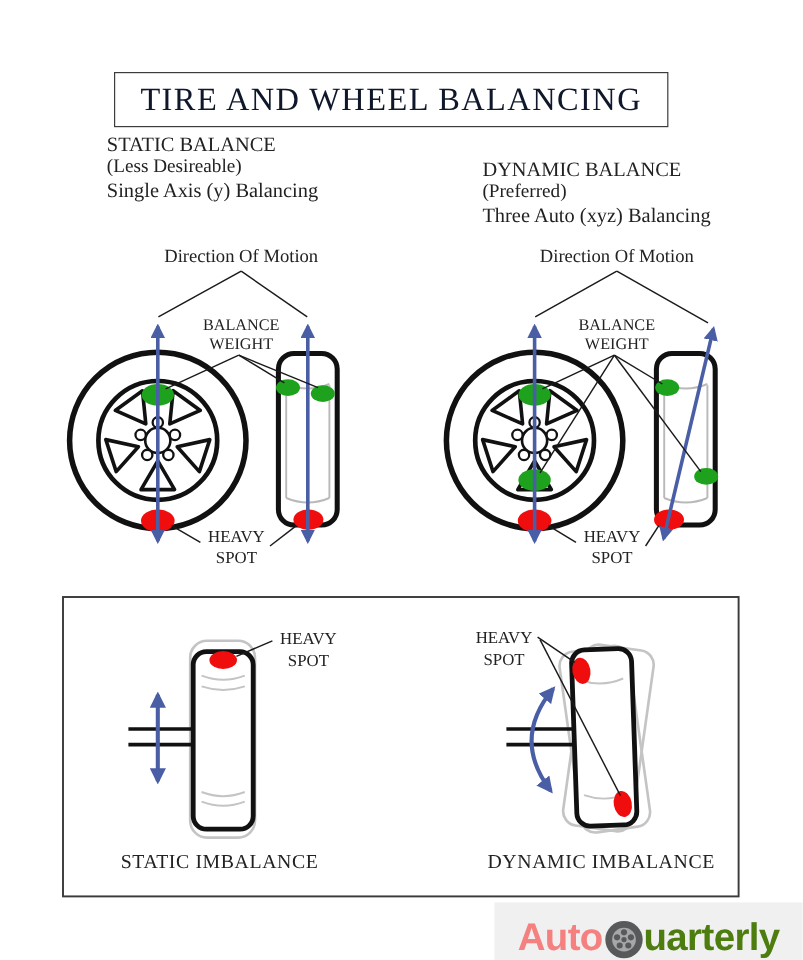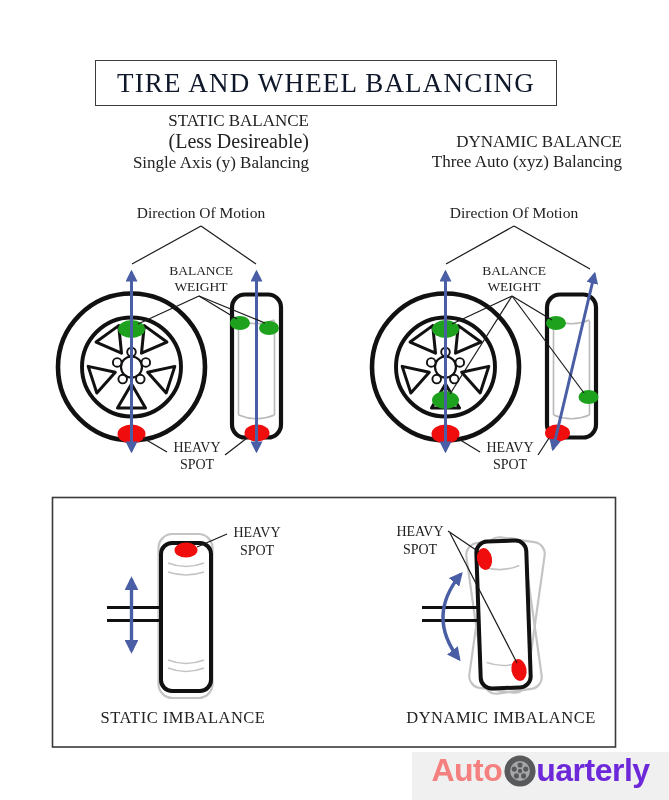--- a/index.html
+++ b/index.html
@@ -2,57 +2,58 @@
 <html><head>
 <meta charset="utf-8">
 <style>
   html,body{margin:0;padding:0;background:#fff;}
   #page{position:relative;width:669px;height:800px;background:#ffffff;overflow:hidden;
         font-family:"Liberation Serif","DejaVu Serif",serif;color:#222;}
   .abs{position:absolute;}
   #title-box{left:95px;top:24px;width:460px;height:44px;border:1.6px solid #3c3c3c;
              display:flex;align-items:center;justify-content:center;
              font-size:27px;letter-spacing:1.2px;color:#0f172a;margin-top:36px;}
-  .col-head{width:220px;text-align:right;line-height:1.12;}
+  .col-head{width:220px;text-align:left;line-height:1.12;}
   #head-static{left:89px;top:111px;}
   #head-dynamic{left:402px;top:111px;margin-top:21px;}
   .col-head .h1{font-size:17px;}
-  .col-head .h2{font-size:20px;}
+  .col-head .h2{font-size:16px;}
   .col-head .h3{font-size:17px;margin-top:1px;}
   #diagram-svg{left:0;top:0;}
   text{font-family:"Liberation Serif","DejaVu Serif",serif;fill:#222;}
   .t-dir{font-size:15.5px;text-anchor:middle;}
   .t-bw{font-size:13.5px;text-anchor:middle;}
   .t-hs{font-size:14px;text-anchor:middle;}
   .t-cap{font-size:16.5px;text-anchor:middle;letter-spacing:.5px;}
   #logo-strip{left:412px;top:752px;width:257px;height:48px;background:#f0f0f0;
-              display:flex;align-items:flex-start;justify-content:center;
+              display:flex;align-items:flex-end;justify-content:center;
               font-family:"Liberation Sans","DejaVu Sans",sans-serif;
               font-weight:bold;font-size:32px;letter-spacing:-0.5px;}
   #logo-prefix{color:#f4807f;}
-  #logo-suffix{color:#6d28d9;}
+  #logo-suffix{color:#4d7c0f;}
   #logo-wheel{margin:2px -1px 0 1px;}
 </style>
 </head>
 <body>
 
 <div id="page">
 
   <div id="title-box" class="abs">
     <span>TIRE AND WHEEL BALANCING</span>
   </div>
 
   <div id="head-static" class="abs col-head">
     <div class="h1">STATIC BALANCE</div>
     <div class="h2">(Less Desireable)</div>
     <div class="h3">Single Axis (y) Balancing</div>
   </div>
 
   <div id="head-dynamic" class="abs col-head">
     <div class="h1">DYNAMIC BALANCE</div>
+    <div class="h2">(Preferred)</div>
     <div class="h3">Three Auto (xyz) Balancing</div>
   </div>
 
   <svg id="diagram-svg" class="abs" width="669" height="800" viewBox="0 0 669 800">
     <defs>
       <marker id="arrB" viewBox="0 0 10 10" refX="8" refY="5" markerWidth="4" markerHeight="4" orient="auto-start-reverse">
         <path d="M0,0 L10,5 L0,10 Z" fill="#4a5ea6"></path>
       </marker>
 
       <g id="wheelFront">

